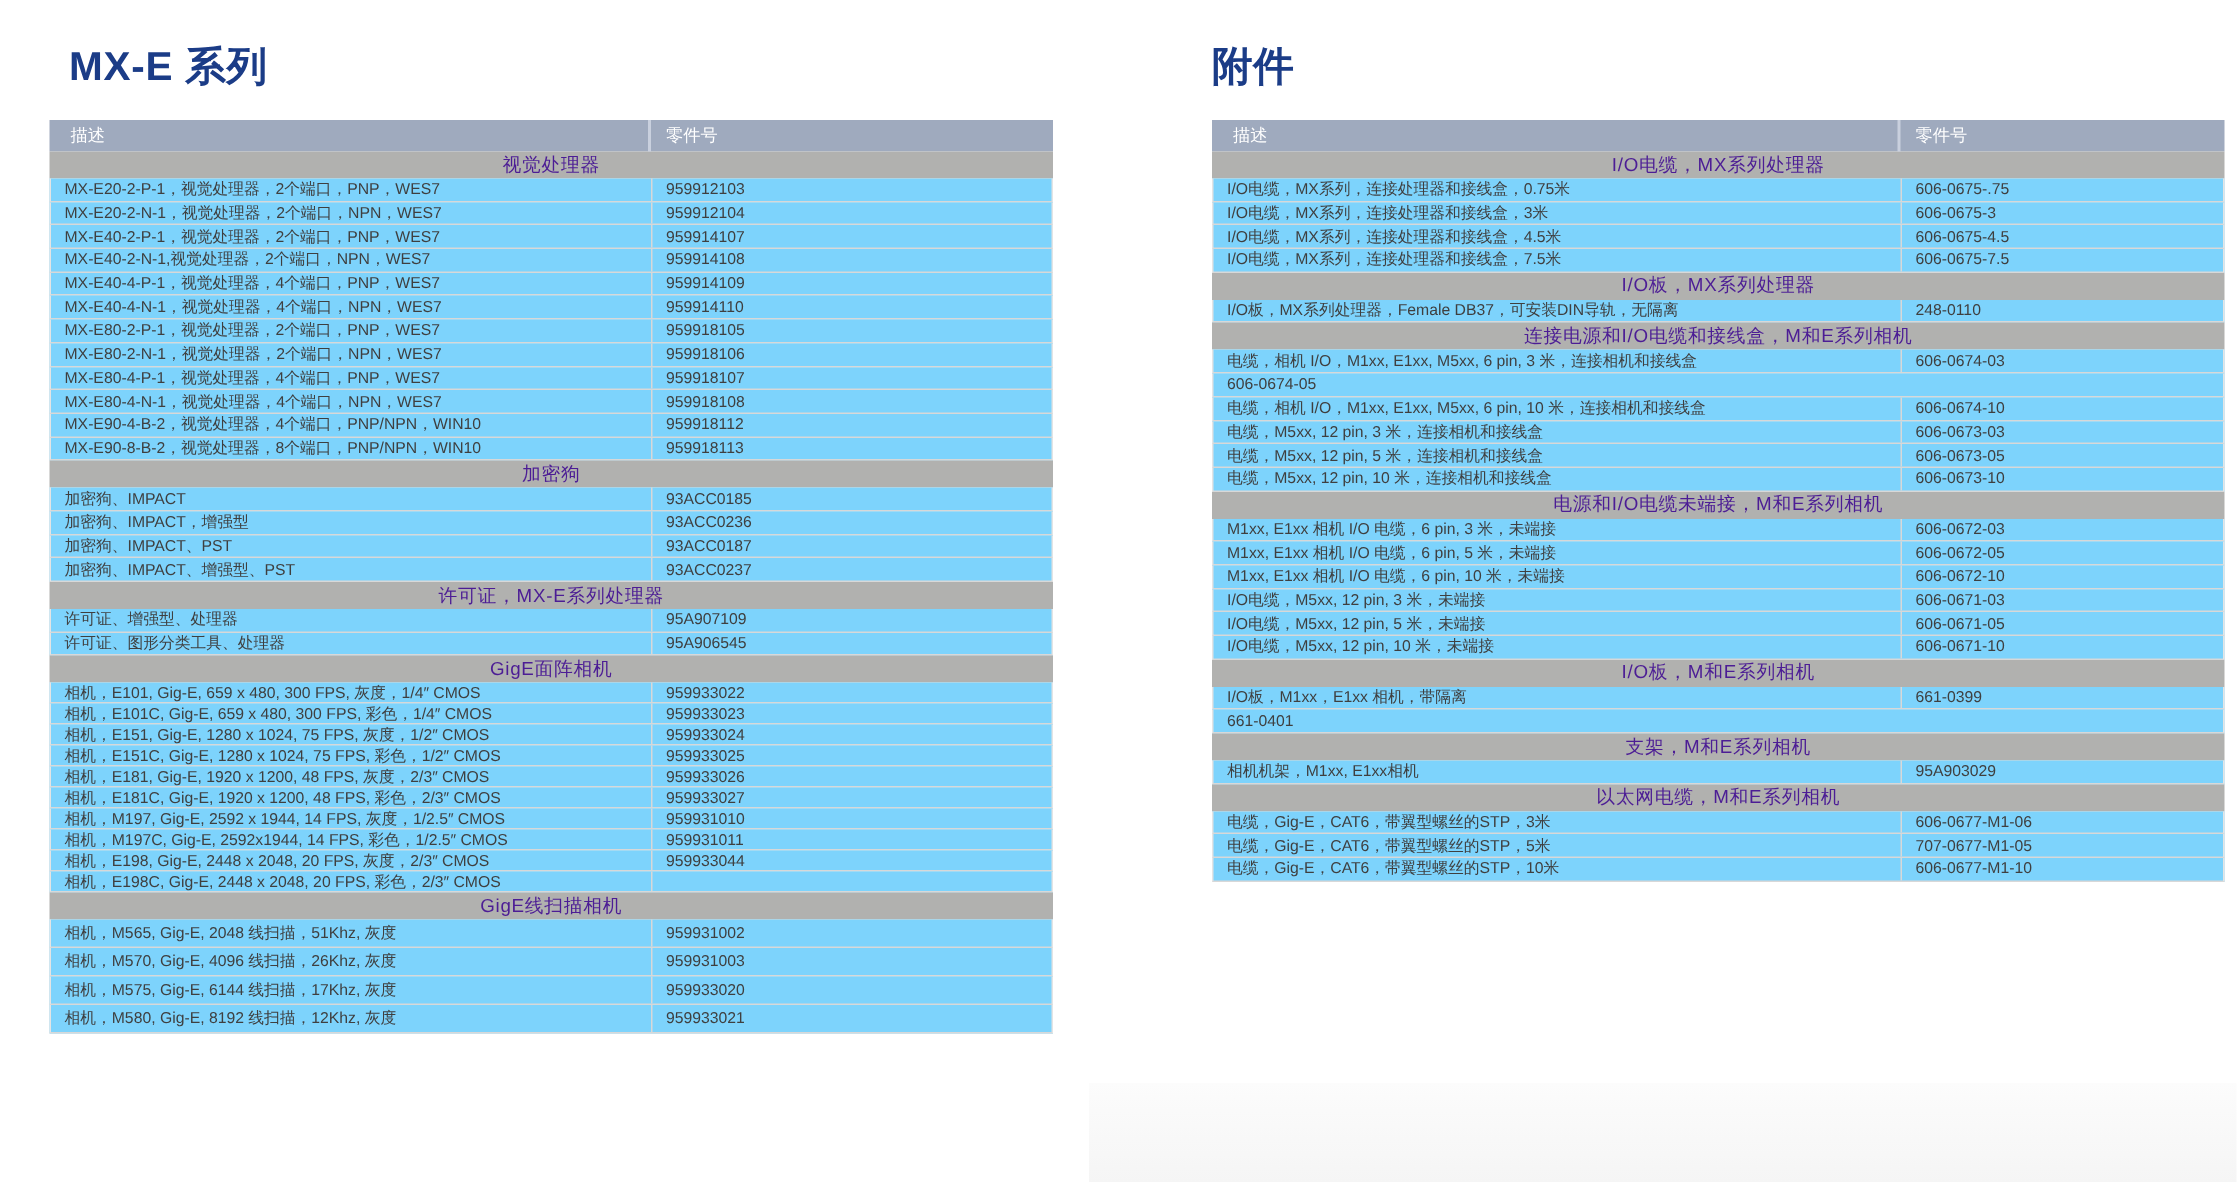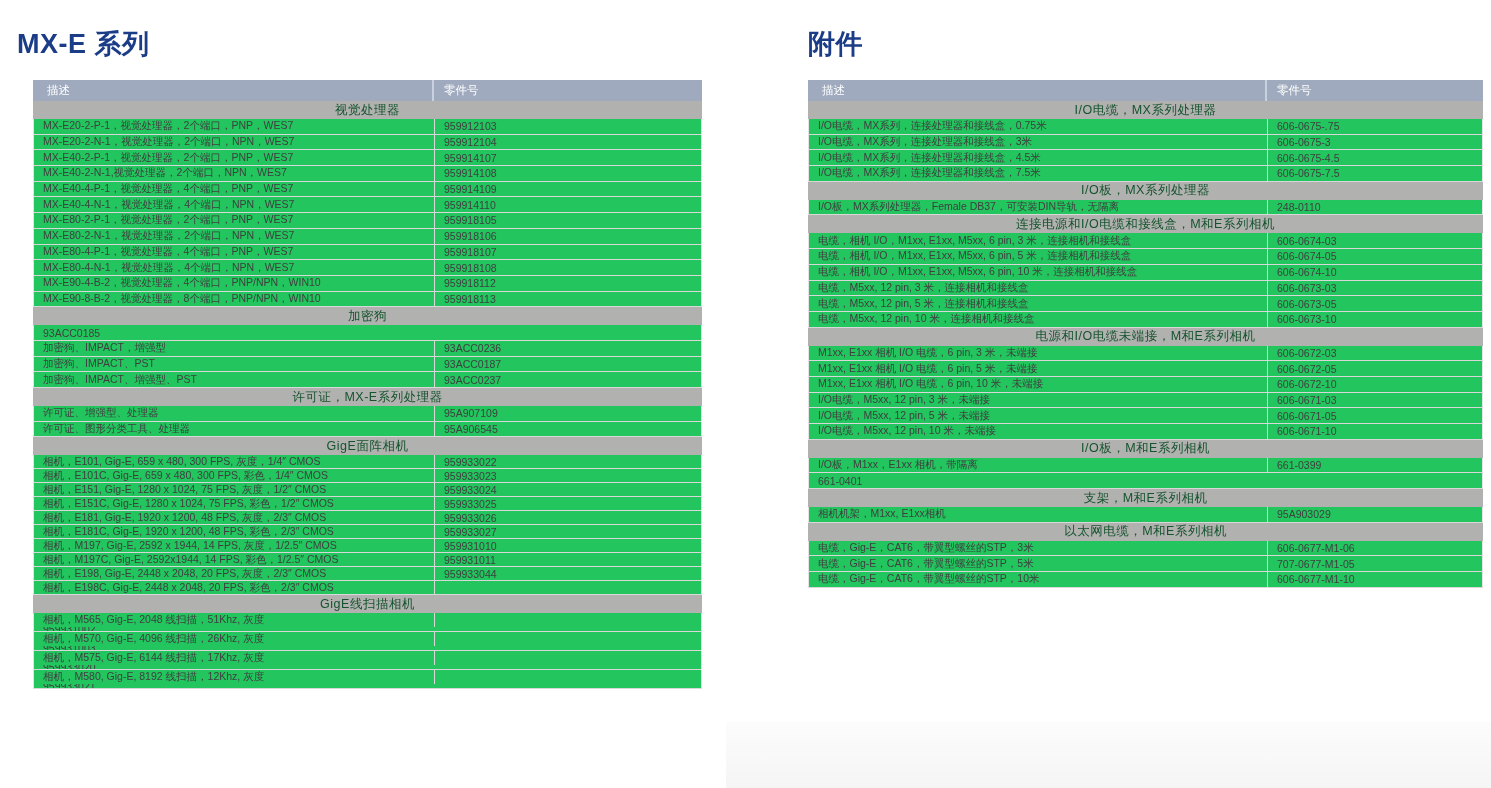--- a/index.html
+++ b/index.html
@@ -6,54 +6,54 @@
   body{
     width:1491px;height:788px;position:relative;background:#ffffff;
     font-family:"Liberation Sans","DejaVu Sans",sans-serif;
     overflow:hidden;
   }
   .title{
     position:absolute;top:26px;margin:0;
     font-size:27px;font-weight:bold;color:#1B3C87;
     letter-spacing:0.5px;
   }
-  .title-left{left:17px;}
+  .title-left{left:46px;}
   .title-right{left:808px;}
 
   .tbl{position:absolute;top:80px;}
   .tbl-left{left:33px;width:669px;}
   .tbl-right{left:808px;width:675px;}
   .tbl-left .c1{width:401px;}
   .tbl-right .c1{width:459px;}
   .c2{flex:1;}
 
   .hrow{
     display:flex;height:21px;background:#9FAABE;color:#ffffff;
   }
   .hcell{
     display:flex;align-items:center;box-sizing:border-box;
     font-size:11.5px;padding-left:10px;
   }
   .hcell.c1{border-right:2px solid #c9d0de;padding-left:14px;}
 
   .srow{
-    height:18px;background:#B1B1AF;color:#14532d;
+    height:18px;background:#B1B1AF;color:#4c1d95;
     display:flex;align-items:center;justify-content:center;
     font-size:12.5px;letter-spacing:0.5px;
   }
 
   .drow{
     display:flex;height:15.7px;box-sizing:border-box;
     border-bottom:1px solid #D8D8D8;
     border-left:1px solid #E4E4E4;border-right:1px solid #E4E4E4;
-    background:#22c55e;
+    background:#7dd3fc;
     text-align:center;
   }
   .drow.tall{height:14px;}
-  .drow.ls{height:19px;flex-direction:column;}
+  .drow.ls{height:19px;}
   .dcell{
     display:flex;align-items:center;box-sizing:border-box;
     padding-left:9px;color:#3F3F3F;font-size:10.5px;
     white-space:nowrap;overflow:hidden;
   }
   .dcell.c1{border-right:1px solid #D8D8D8;}
 
   .corner-band{
     position:absolute;left:726px;top:722px;right:0;bottom:0;
     background:linear-gradient(#FCFCFC,#F5F5F5);
@@ -115,20 +115,21 @@
     <div class="drow">
       <div class="dcell c1">MX-E90-4-B-2，视觉处理器，4个端口，PNP/NPN，WIN10</div>
       <div class="dcell c2">959918112</div>
     </div>
     <div class="drow">
       <div class="dcell c1">MX-E90-8-B-2，视觉处理器，8个端口，PNP/NPN，WIN10</div>
       <div class="dcell c2">959918113</div>
     </div>
     <div class="srow">加密狗</div>
     <div class="drow">
+      <div class="dcell c1">加密狗、IMPACT</div>
       <div class="dcell c2">93ACC0185</div>
     </div>
     <div class="drow">
       <div class="dcell c1">加密狗、IMPACT，增强型</div>
       <div class="dcell c2">93ACC0236</div>
     </div>
     <div class="drow">
       <div class="dcell c1">加密狗、IMPACT、PST</div>
       <div class="dcell c2">93ACC0187</div>
     </div>
@@ -230,21 +231,20 @@
     <div class="drow">
       <div class="dcell c1">I/O板，MX系列处理器，Female DB37，可安装DIN导轨，无隔离</div>
       <div class="dcell c2">248-0110</div>
     </div>
     <div class="srow">连接电源和I/O电缆和接线盒，M和E系列相机</div>
     <div class="drow">
       <div class="dcell c1">电缆，相机 I/O，M1xx, E1xx, M5xx, 6 pin, 3 米，连接相机和接线盒</div>
       <div class="dcell c2">606-0674-03</div>
     </div>
     <div class="drow">
-      <div class="dcell c1">电缆，相机 I/O，M1xx, E1xx, M5xx, 6 pin, 5 米，连接相机和接线盒</div>
       <div class="dcell c2">606-0674-05</div>
     </div>
     <div class="drow">
       <div class="dcell c1">电缆，相机 I/O，M1xx, E1xx, M5xx, 6 pin, 10 米，连接相机和接线盒</div>
       <div class="dcell c2">606-0674-10</div>
     </div>
     <div class="drow">
       <div class="dcell c1">电缆，M5xx, 12 pin, 3 米，连接相机和接线盒</div>
       <div class="dcell c2">606-0673-03</div>
     </div>

